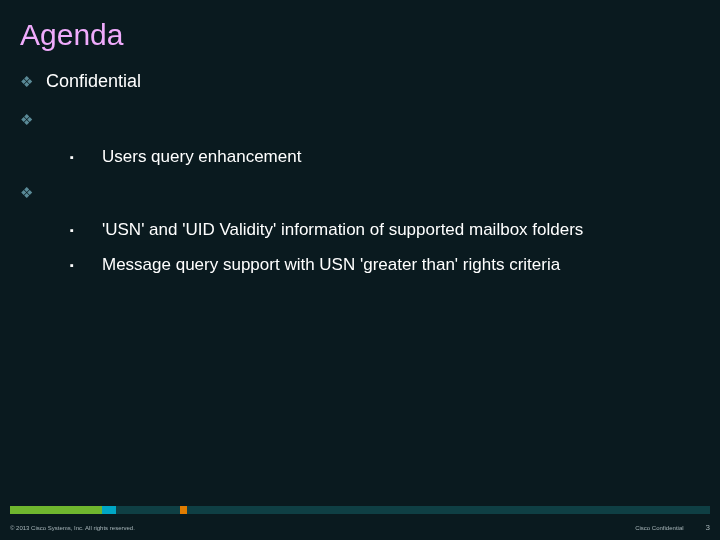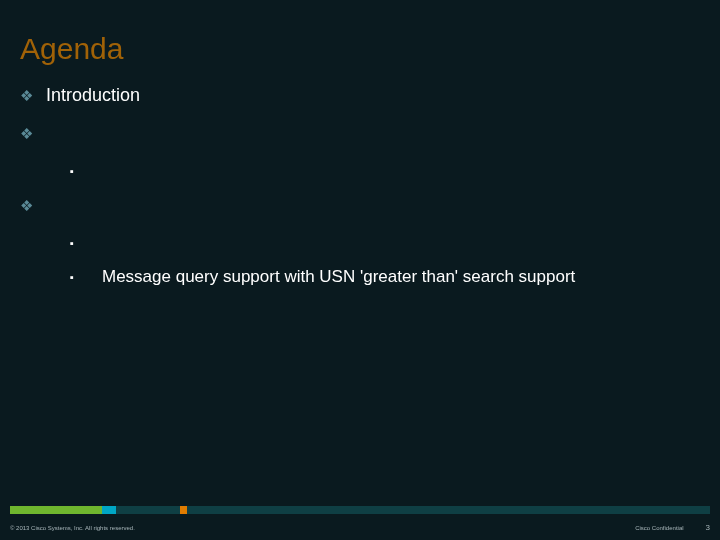--- a/index.html
+++ b/index.html
@@ -12,22 +12,22 @@
   }
   .slide {
     width: 720px;
     height: 540px;
     position: relative;
     padding: 18px 0 0 0;
   }
   .title {
     font-size: 30px;
     font-weight: normal;
-    color: #a16207;
-    margin: 14px 0 18px 20px;
+    color: #f0abfc;
+    margin: 0 0 18px 20px;
     letter-spacing: 0;
   }
   .content {
     padding-left: 20px;
   }
   .item-l1 {
     display: flex;
     align-items: flex-start;
     margin-bottom: 14px;
     font-size: 18px;
@@ -96,42 +96,44 @@
 <body>
 
 <div class="slide">
 
   <h1 class="title">Agenda</h1>
 
   <div class="content">
 
     <div class="item-l1">
       <span class="bullet-l1">❖</span>
-      <span>Introduction</span>
+      <span>Confidential</span>
     </div>
 
     <div class="item-l1">
       <span class="bullet-l1">❖</span>
     </div>
     <div class="cupi-group">
       <div class="item-l2">
         <span class="bullet-l2">▪</span>
+        <span>Users query enhancement</span>
       </div>
     </div>
 
     <div class="item-l1">
       <span class="bullet-l1">❖</span>
     </div>
     <div class="cumi-group">
       <div class="item-l2">
         <span class="bullet-l2">▪</span>
+        <span>'USN' and 'UID Validity' information of supported mailbox folders</span>
       </div>
       <div class="item-l2">
         <span class="bullet-l2">▪</span>
-        <span>Message query support with USN 'greater than' search support</span>
+        <span>Message query support with USN 'greater than' rights criteria</span>
       </div>
     </div>
 
   </div>
 
   <div class="footer-bar">
     <div class="bar-seg seg-a"></div>
     <div class="bar-seg seg-b"></div>
     <div class="bar-seg seg-c"></div>
     <div class="bar-seg seg-d"></div>

